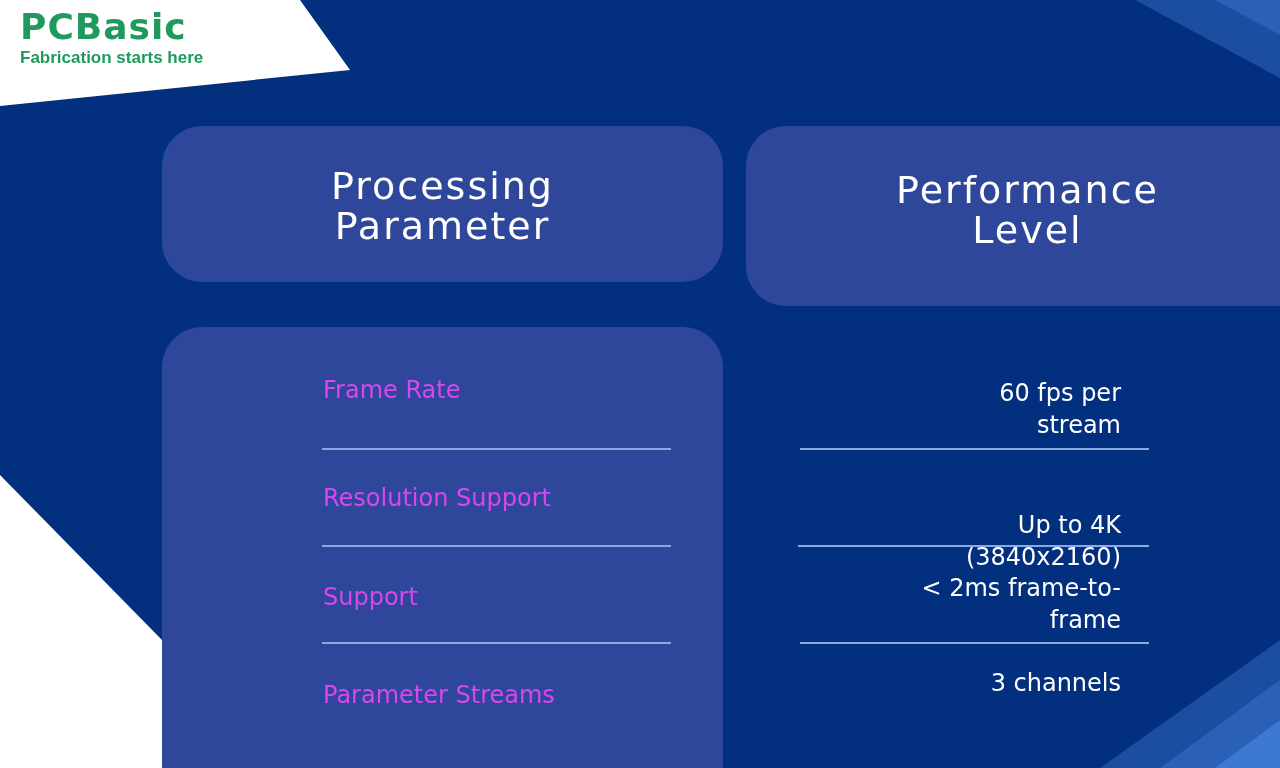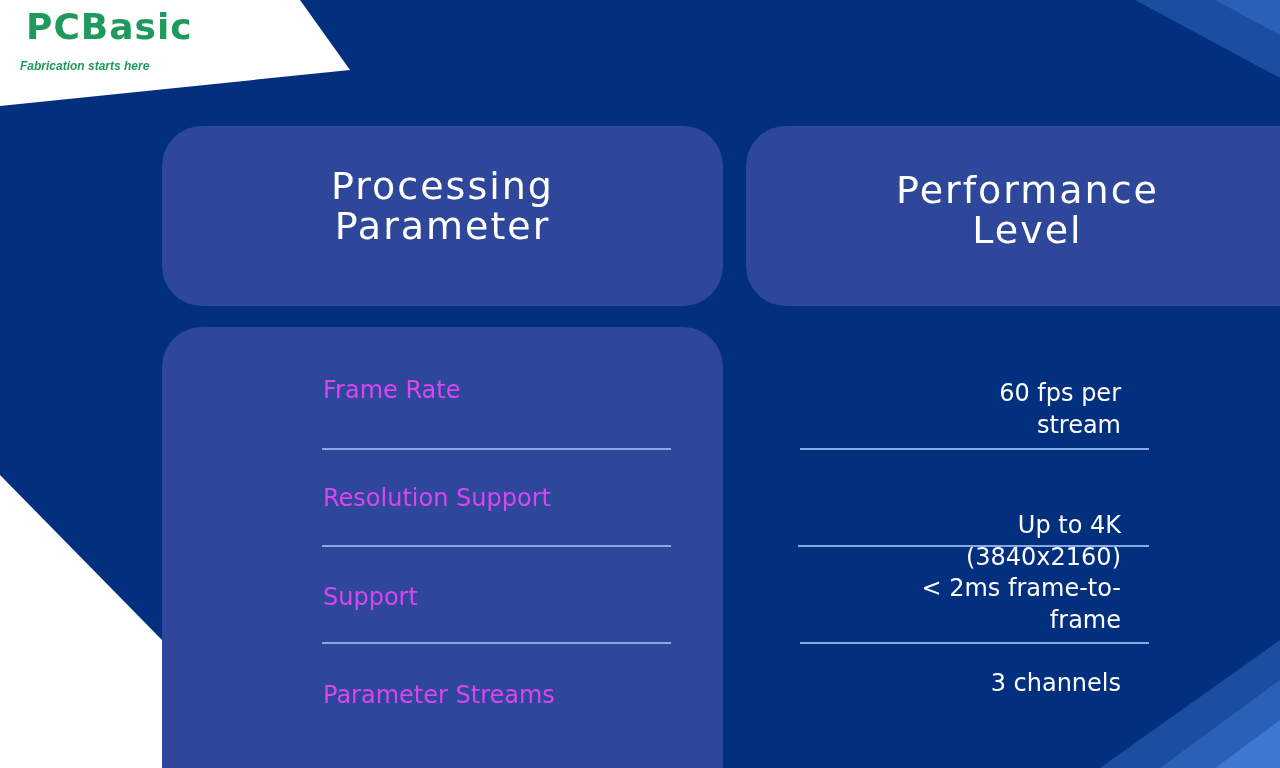--- a/index.html
+++ b/index.html
@@ -8,31 +8,31 @@
       background:#02307f;
       font-family:"DejaVu Sans", sans-serif;
     }
     .bg-svg { position:absolute; left:0; top:0; width:1280px; height:768px; }
     .logo {
       position:absolute; left:20px; top:8px;
     }
     .logo-mark {
       font-family:"DejaVu Sans", sans-serif;
       font-weight:bold; font-size:36px; letter-spacing:1px;
-      color:#1f9a5c; line-height:38px;margin-left:6px;
+      color:#1f9a5c; line-height:38px;
     }
     .logo-tag {
       font-family:"Liberation Sans", sans-serif;
-      font-weight:bold; font-size:12px; color:#1f9a5c; line-height:20px; margin-top:10px;font-style:italic;
+      font-weight:bold; font-size:17px; color:#1f9a5c; line-height:20px; margin-top:2px;
     }
     .panel {
       position:absolute; background:#2e479b; border-radius:40px;
       color:#ffffff;
     }
-    .hdr-left { left:162px; top:126px; width:561px; height:180px; }
+    .hdr-left { left:162px; top:126px; width:561px; height:156px; }
     .hdr-right { left:746px; top:126px; width:600px; height:180px; }
     .hdr-text {
       position:absolute; font-size:38px; line-height:40px; letter-spacing:2px;
       text-align:center; font-weight:normal;
     }
     .hdr-left .hdr-text { left:0; width:561px; top:40px; }
     .hdr-right .hdr-text { left:0; width:563px; top:170px; }
     .body-left { left:162px; top:327px; width:561px; height:480px; }
     .row-label {
       position:absolute; left:323px; font-size:24px; color:#d946ef; white-space:nowrap;

